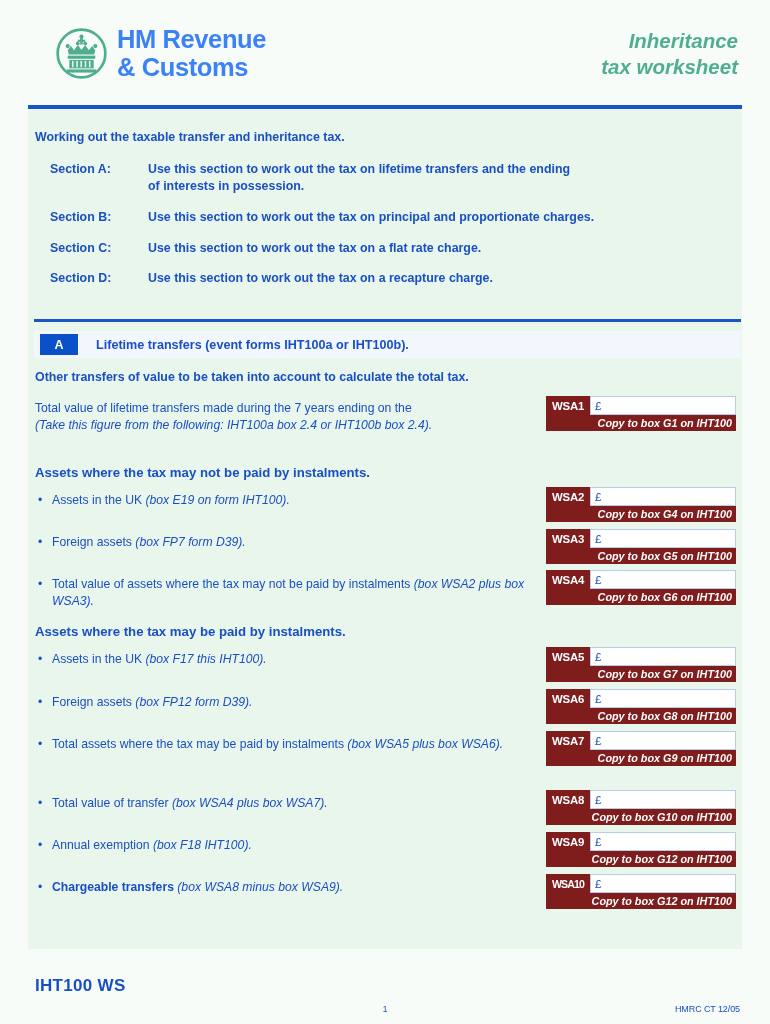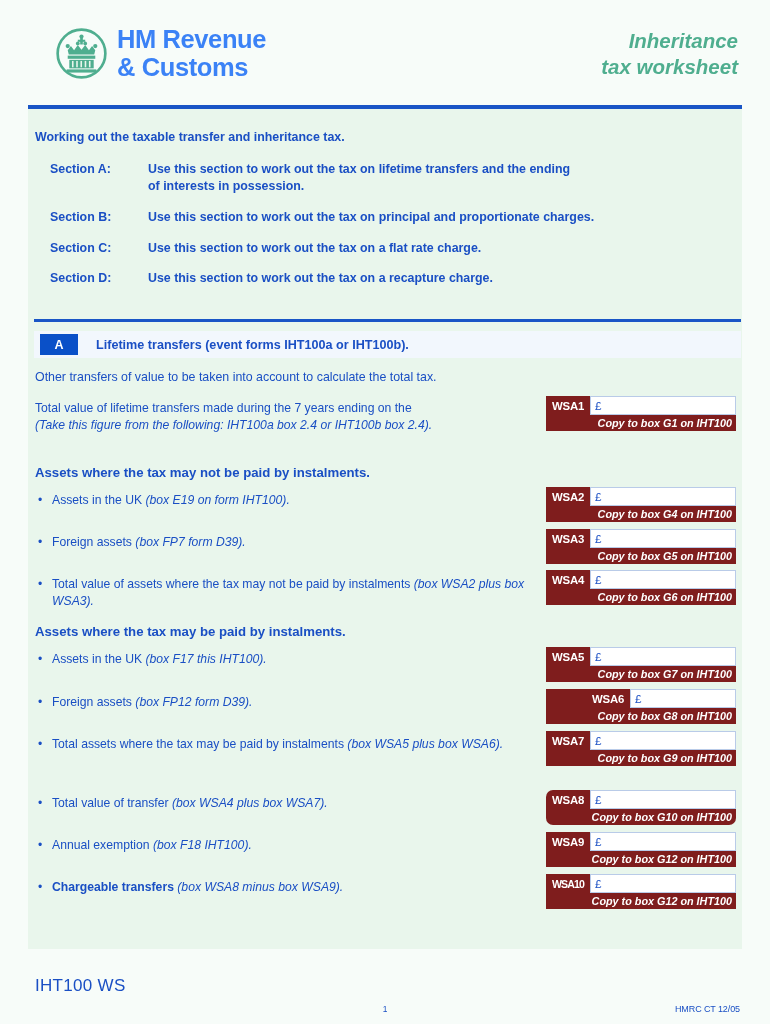--- a/index.html
+++ b/index.html
@@ -149,21 +149,21 @@
     margin-left: 18px;
     font-size: 12.6px;
     font-weight: bold;
   }
 
   .other-transfers {
     position: absolute;
     left: 35px;
     top: 370px;
     font-size: 12.4px;
-    font-weight: normal;
+    font-weight: bold;
   }
 
   
   .lead-para {
     position: absolute;
     left: 35px;
     top: 400px;
     width: 480px;
     font-size: 12.2px;
     line-height: 1.42;
@@ -248,21 +248,21 @@
     justify-content: flex-end;
     padding-right: 4px;
   }
 
   
   .form-code {
     position: absolute;
     left: 35px;
     top: 976px;
     font-size: 17px;
-    font-weight: normal;
+    font-weight: bold;
     letter-spacing: 0.3px;
   }
   .page-num {
     position: absolute;
     left: 0;
     top: 1004px;
     width: 770px;
     text-align: center;
     font-size: 8.4px;
   }
@@ -438,41 +438,41 @@
   <div class="wsa" style="top:647px;">
     <div class="wsa-top">
       <div class="wsa-label">WSA5</div>
       <div class="wsa-field">
           <span>£</span>
         </div>
     </div>
     <div class="wsa-copy">Copy to box G7 on IHT100</div>
   </div>
 
-  <div class="wsa" style="top:689px;padding-left:40px;">
+  <div class="wsa" style="top:689px;">
     <div class="wsa-top">
       <div class="wsa-label">WSA6</div>
       <div class="wsa-field">
           <span>£</span>
         </div>
     </div>
     <div class="wsa-copy">Copy to box G8 on IHT100</div>
   </div>
 
   <div class="wsa" style="top:731px;">
     <div class="wsa-top">
       <div class="wsa-label">WSA7</div>
       <div class="wsa-field">
           <span>£</span>
         </div>
     </div>
     <div class="wsa-copy">Copy to box G9 on IHT100</div>
   </div>
 
-  <div class="wsa" style="top:790px;border-radius:7px;">
+  <div class="wsa" style="top:790px;">
     <div class="wsa-top">
       <div class="wsa-label">WSA8</div>
       <div class="wsa-field">
           <span>£</span>
         </div>
     </div>
     <div class="wsa-copy">Copy to box G10 on IHT100</div>
   </div>
 
   <div class="wsa" style="top:832px;">

